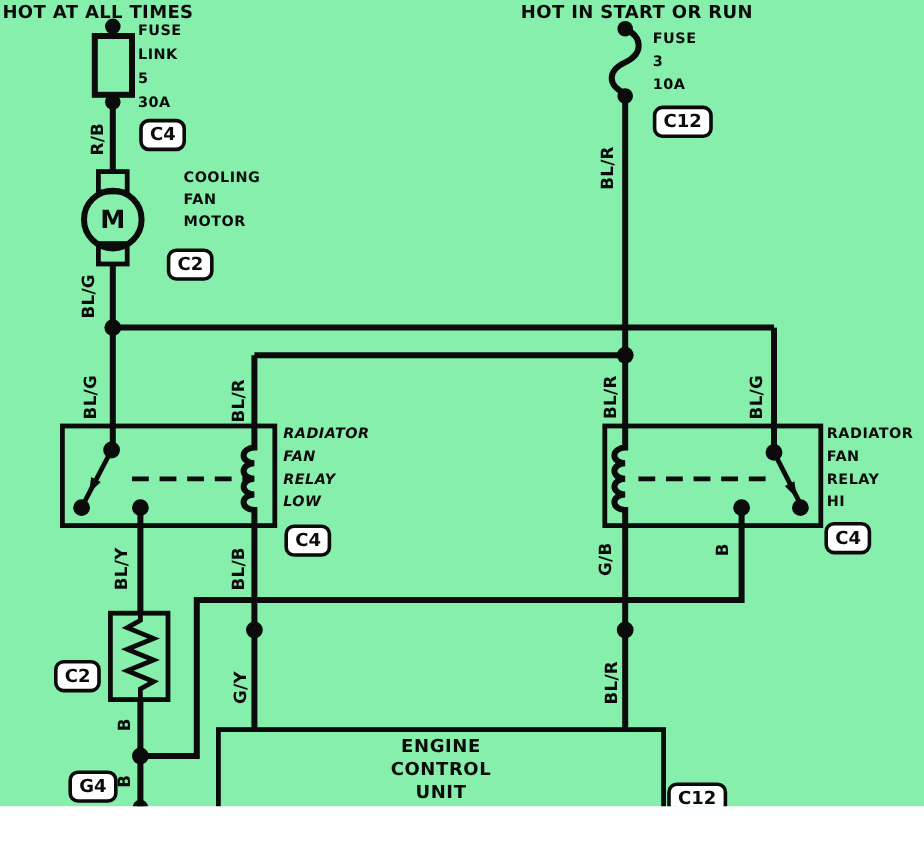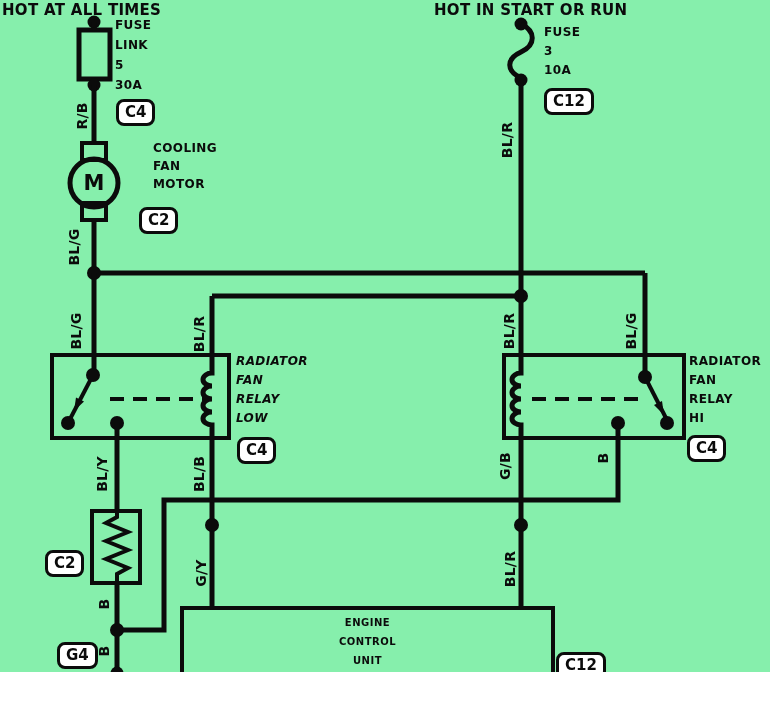--- a/index.html
+++ b/index.html
@@ -24,21 +24,21 @@
     position:absolute;border:3px solid #0b0b0b;border-radius:8px;background:#fff;
     font-size:15px;font-weight:bold;line-height:19px;padding:1px 6px;
     white-space:nowrap;color:#0b0b0b;
   }
   .motor-m{
     position:absolute;font-size:21px;font-weight:bold;
     transform:translate(-50%,-54%);color:#0b0b0b;
   }
   .ecu-label{
     position:absolute;left:182px;top:613px;width:371px;text-align:center;
-    font-size:10px;font-weight:bold;line-height:19px;white-space:pre-line;
+    font-size:15px;font-weight:bold;line-height:19px;white-space:pre-line;
     letter-spacing:.5px;color:#0b0b0b;
   }
 </style>
 </head>
 <body>
 
 <div id="diagram">
 
   <svg id="wiring-svg" width="770" height="705" viewBox="0 0 770 705" stroke="#0b0b0b" fill="none" stroke-linecap="butt">
 

